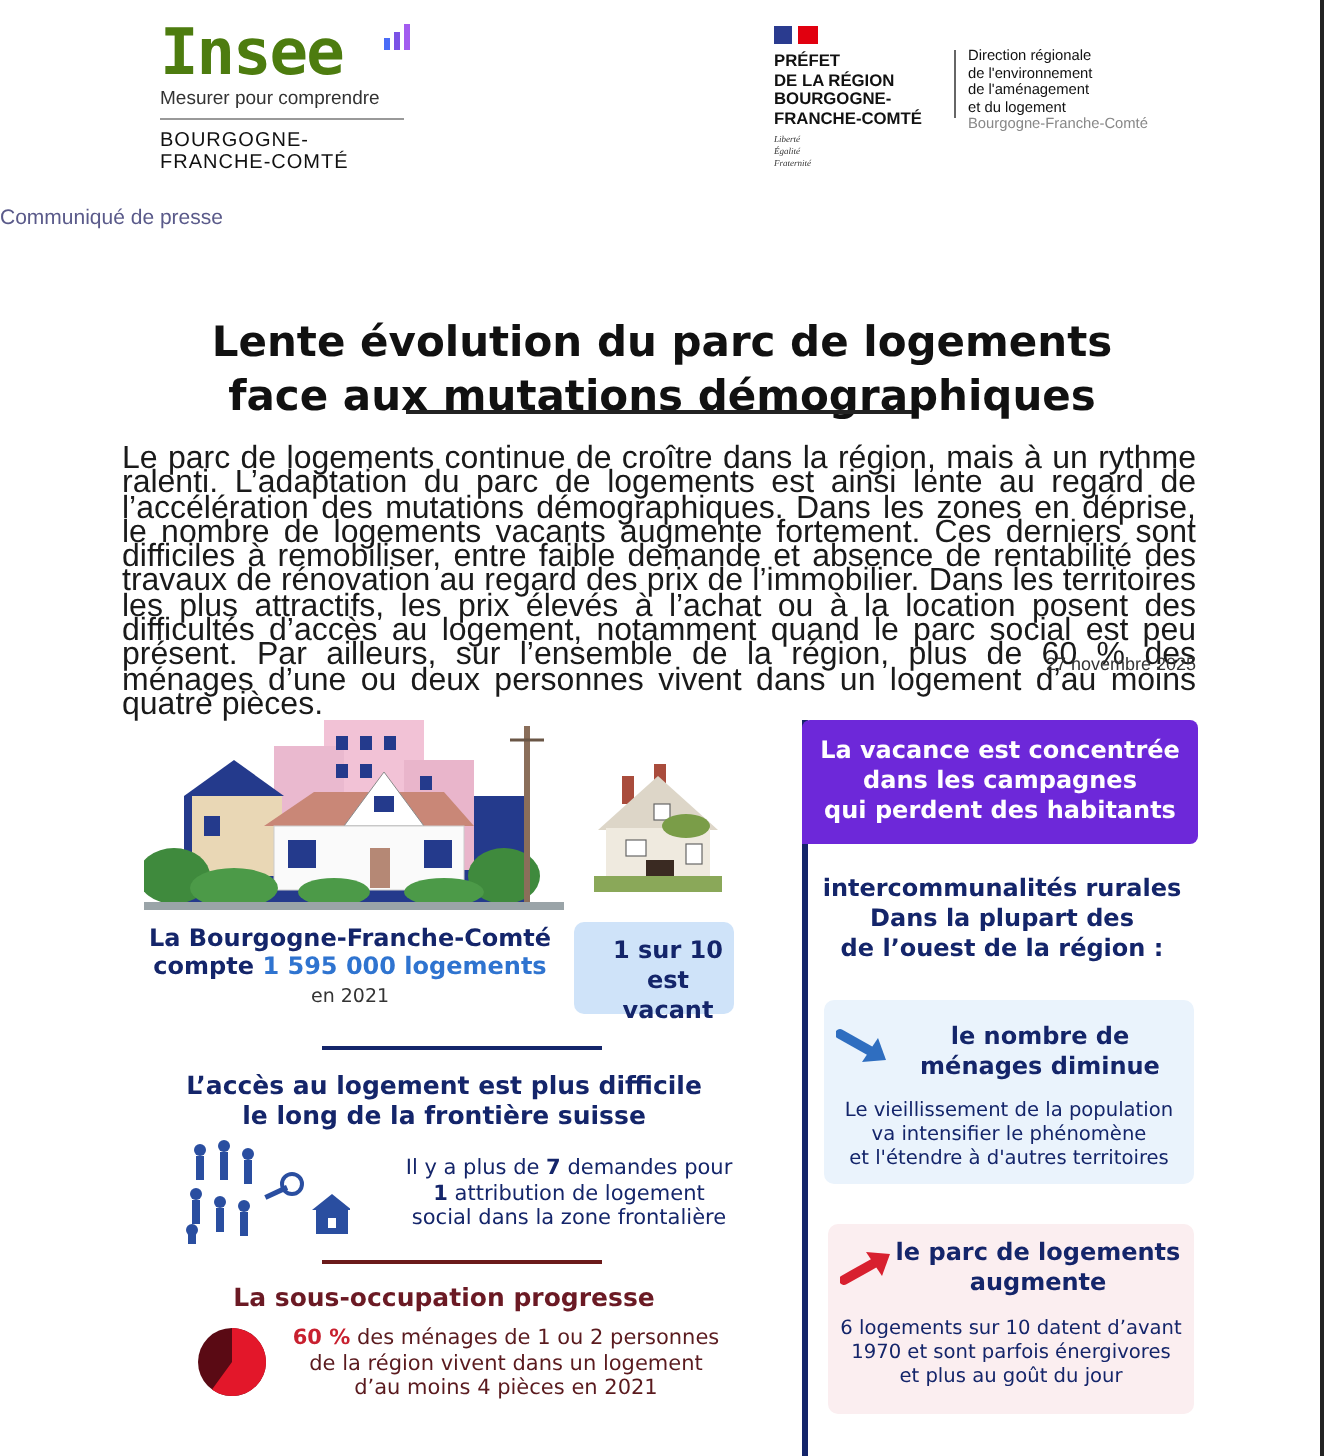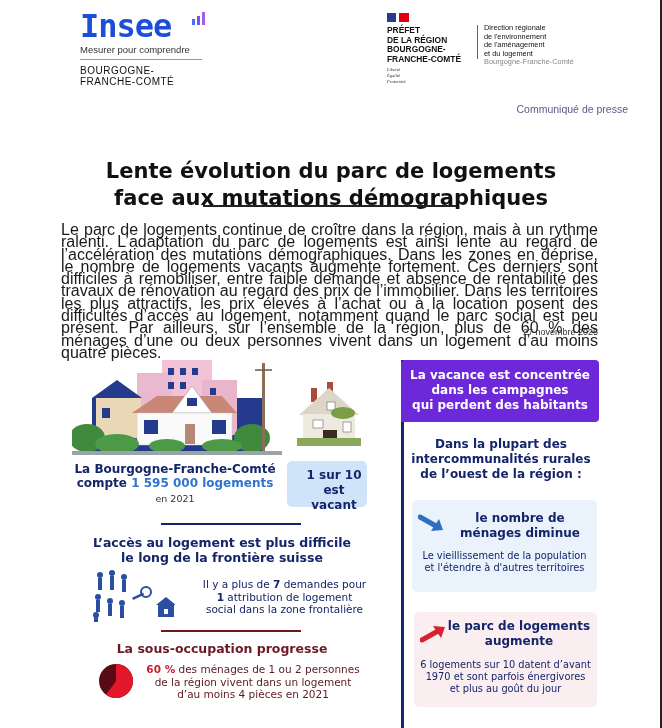--- a/index.html
+++ b/index.html
@@ -2,21 +2,21 @@
 <html><head>
 <meta charset="utf-8">
 <style>
   * { box-sizing: border-box; margin: 0; padding: 0; }
   html, body { width: 662px; height: 728px; background: #ffffff; overflow: hidden; }
   body { position: relative; font-family: "DejaVu Sans", "Liberation Sans", sans-serif; color: #1a1a1a; }
   .right-edge { position: absolute; top: 0; right: 0; width: 2px; height: 728px; background: #222; }
 
   
   .insee-logo { position: absolute; left: 80px; top: 10px; width: 140px; }
-  .insee-word { font-family: "DejaVu Sans Mono", "Liberation Mono", monospace; font-weight: bold; font-size: 32px; letter-spacing: -1px; color: #1d4ed8; line-height: 32px; position: relative; display: inline-block; }
+  .insee-word { font-family: "DejaVu Sans Mono", "Liberation Mono", monospace; font-weight: bold; font-size: 32px; letter-spacing: -1px; color: #4d7c0f; line-height: 32px; position: relative; display: inline-block; }
   .insee-bars { position: absolute; left: 112px; top: 2px; display: flex; gap: 2px; align-items: flex-end; }
   .insee-bars span { display: block; width: 3px; }
   .insee-bars .b1 { height: 6px; background: #4a6cf7; }
   .insee-bars .b2 { height: 9px; background: #7b52e6; }
   .insee-bars .b3 { height: 13px; background: #a35cf0; }
   .insee-tag { font-size: 9.5px; color: #333; margin-top: 2px; font-family: "Liberation Sans", sans-serif; }
   .insee-rule { width: 122px; height: 1px; background: #999; margin: 4px 0 5px; }
   .insee-region { font-size: 10px; letter-spacing: 0.5px; color: #111; line-height: 11px; font-family: "Liberation Sans", sans-serif; }
 
   .prefet { position: absolute; left: 387px; top: 13px; }
@@ -24,21 +24,21 @@
   .flag .bl { flex: 1; background: #2a3b8f; }
   .flag .wh { flex: 0.4; background: #fff; }
   .flag .rd { flex: 1.1; background: #e1000f; }
   .prefet-name { font-size: 8.4px; font-weight: bold; line-height: 9.5px; color: #111; font-family: "Liberation Sans", sans-serif; }
   .motto { font-size: 4.5px; font-style: italic; line-height: 6px; color: #333; margin-top: 3px; font-family: "Liberation Serif", serif; }
   .dreal-sep { position: absolute; left: 477px; top: 25px; width: 1px; height: 34px; background: #666; }
   .dreal { position: absolute; left: 484px; top: 24px; font-size: 7.4px; line-height: 8.6px; color: #111; font-family: "Liberation Sans", sans-serif; }
   .dreal .grey { color: #888; }
 
   
-  .kicker { position: absolute; left: 0; width: 628px; top: 103px; text-align: right; font-size: 10.5px; color: #5a5a8a; font-family: "Liberation Sans", sans-serif; }
+  .kicker { position: absolute; left: 0; width: 628px; top: 103px; text-align: left; font-size: 10.5px; color: #5a5a8a; font-family: "Liberation Sans", sans-serif; }
   .title { position: absolute; left: 0; width: 662px; top: 130px; text-align: center; font-size: 21px; font-weight: bold; line-height: 27px; color: #111; margin-top: 28px; }
   .title-rule { position: absolute; left: 203px; top: 205px; width: 253px; height: 1.5px; background: #222; }
 
   
   .intro { position: absolute; left: 61px; top: 224px; width: 537px; font-family: "Liberation Sans", sans-serif; font-size: 16px; line-height: 12.3px; text-align: justify; color: #1a1a1a; }
   .date { position: absolute; right: 64px; top: 327px; font-family: "Liberation Sans", sans-serif; font-size: 9px; color: #333; }
 
   
   .illus { position: absolute; left: 72px; top: 358px; width: 210px; height: 100px; }
   .illus-small { position: absolute; left: 293px; top: 380px; width: 72px; height: 70px; }
@@ -226,36 +226,37 @@
   <div>d’au moins 4 pièces en 2021</div>
 </div>
 
 <div class="right-panel"></div>
 <div class="right-head">
   <div>La vacance est concentrée</div>
   <div>dans les campagnes</div>
   <div>qui perdent des habitants</div>
 </div>
 <div class="right-sub">
+  <div>intercommunalités rurales</div>
   <div>Dans la plupart des</div>
-  <div>intercommunalités rurales</div>
   <div>de l’ouest de la région :</div>
 </div>
 
 <div class="card-blue">
   <svg class="arrow" style="left:6px; top:14px; width:26px; height:18px;" viewBox="0 0 26 18">
     <line x1="2" y1="3" x2="18" y2="12" stroke="#2f6ec0" stroke-width="5" stroke-linecap="round"></line>
     <polygon points="13,17 25,16 21,5" fill="#2f6ec0"></polygon>
   </svg>
   <div class="card-title" style="left:38px; top:11px; width:140px;">
     <div>le nombre de</div>
     <div>ménages diminue</div>
   </div>
   <div class="card-text" style="left:0; top:50px; width:185px;">
     <div>Le vieillissement de la population</div>
+    <div>va intensifier le phénomène</div>
     <div>et l'étendre à d'autres territoires</div>
   </div>
 </div>
 
 <div class="card-red">
   <svg class="arrow" style="left:6px; top:13px; width:26px; height:18px;" viewBox="0 0 26 18">
     <line x1="2" y1="15" x2="18" y2="6" stroke="#d8202f" stroke-width="5" stroke-linecap="round"></line>
     <polygon points="13,1 25,2 21,13" fill="#d8202f"></polygon>
   </svg>
   <div class="card-title" style="left:30px; top:7px; width:150px;">

